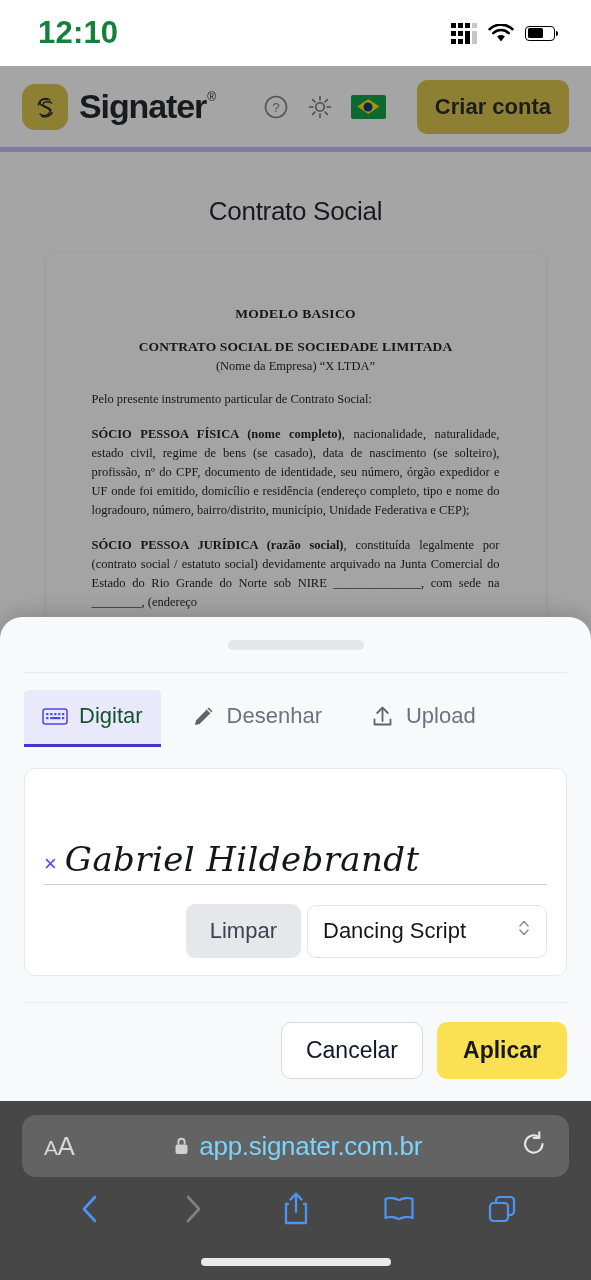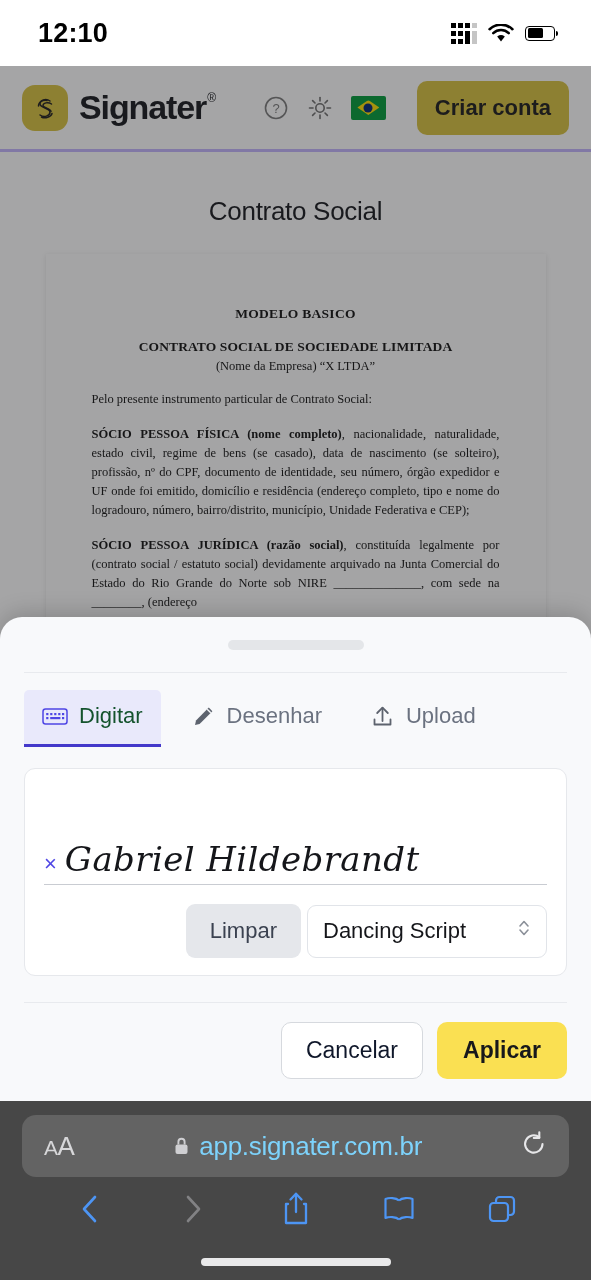--- a/index.html
+++ b/index.html
@@ -17,21 +17,21 @@
 
   
   .statusbar {
     position: absolute; top: 0; left: 0;
     width: 591px; height: 66px;
     background: #ffffff;
     display: flex; align-items: center;
     padding: 0 36px 0 38px;
   }
   .status-time {
-    font-size: 27px; font-weight: bold; color: #000000;
+    font-size: 31px; font-weight: bold; color: #15803d;
     letter-spacing: 0.2px;
   }
   .status-right {
     margin-left: auto;
     display: flex; align-items: center; gap: 11px;
   }
   .signal-dots {
     display: grid;
     grid-template-columns: repeat(4, 5px);
     grid-template-rows: 6px 6px 6px;
@@ -58,21 +58,21 @@
     position: absolute; top: 66px; left: 0;
     width: 591px; height: 1035px;
     background: #ffffff;
     overflow: hidden;
   }
   .appheader {
     height: 86px; width: 100%;
     background: #ffffff;
     display: flex; align-items: center;
     padding: 0 22px;
-    border-bottom: 3px solid #c4b5fd;
+    border-bottom: 5px solid #c4b5fd;
   }
   .logo-mark {
     width: 46px; height: 46px; border-radius: 13px;
     background: #d8c13e;
     display: flex; align-items: center; justify-content: center;
     flex: none;
   }
   .brand {
     font-size: 34px; font-weight: bold; color: #16181d;
     letter-spacing: -1.1px; margin-left: 11px;

